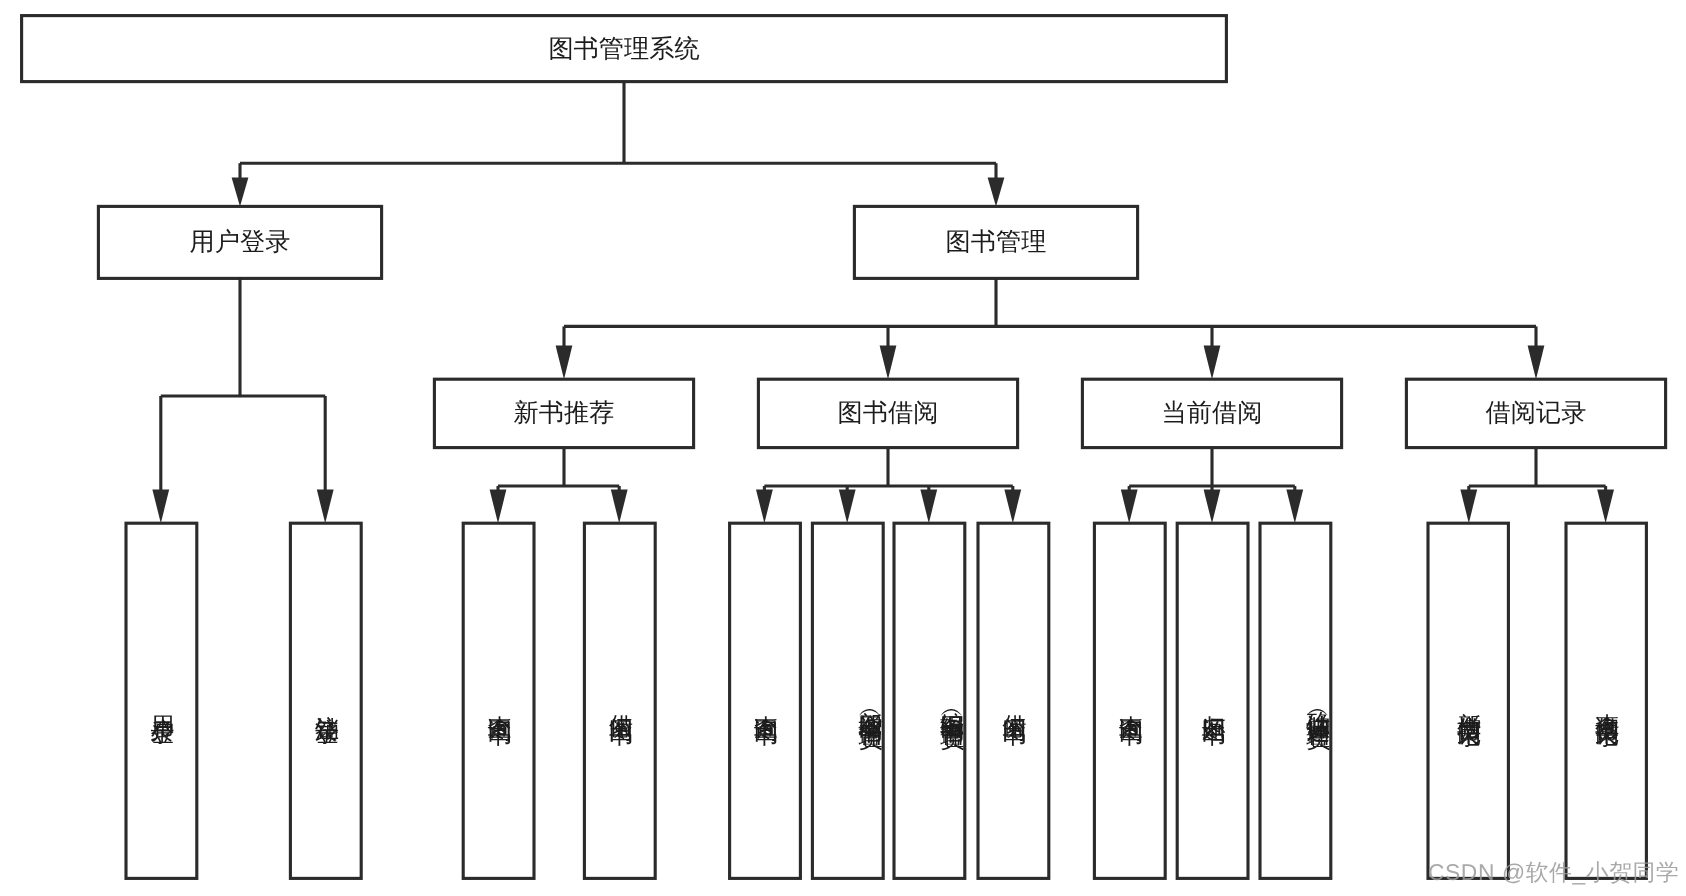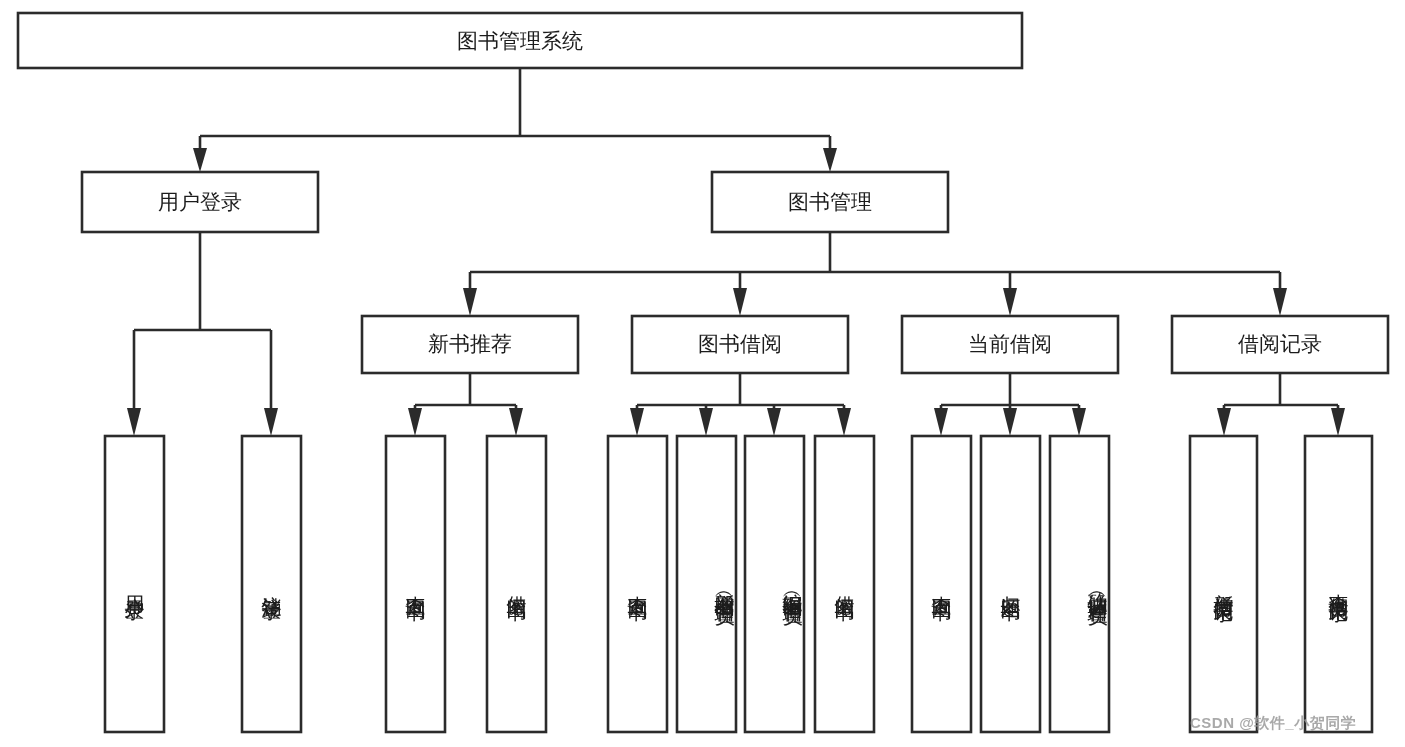--- a/index.html
+++ b/index.html
@@ -62,26 +62,25 @@
     text-align: center;
     display: flex;
     align-items: center;
     justify-content: center;
     pointer-events: none;
     user-select: none;
   }
   .watermark {
     position: absolute;
     font-family: "Liberation Sans", "DejaVu Sans", sans-serif;
-    font-size: 15px;
+    font-size: 19px;
     color: #9b9b9b;
     opacity: 0.85;
     white-space: nowrap;
     letter-spacing: 0.5px;
-    font-weight: bold;
   }
 </style>
 </head>
 <body>
 
 <div id="diagram-root">
 
   <svg id="flow-svg" viewBox="0 0 1405 747">
 
     <g>

